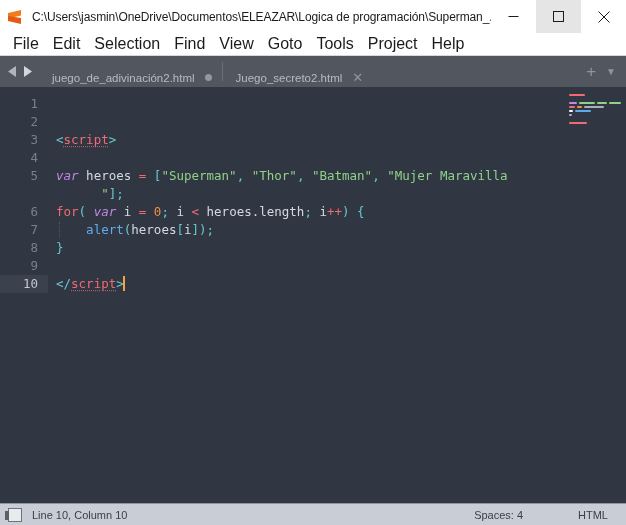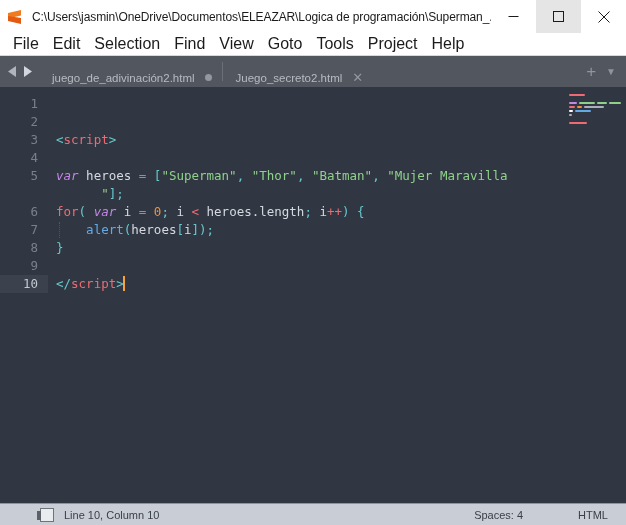--- a/index.html
+++ b/index.html
@@ -191,21 +191,21 @@
     font-size: 12.5px;
     line-height: 18px;
     color: #d4d9e0;
     white-space: pre;
     position: relative;
   }
   .ln { height:18px; line-height:18px; position: relative; }
 
   
   .t-punct  { color: #66c8cc; }
-  .t-tag    { color: #ef6b73; text-decoration-style: dotted; text-decoration-color:#b4565c; text-underline-offset:2px; }
+  .t-tag    { color: #ef6b73; text-decoration: underline; text-decoration-style: dotted; text-decoration-color:#b4565c; text-underline-offset:2px; }
   .t-kw     { color: #c586e8; font-style: italic; }
   .t-kw2    { color: #ef6b73; }
   .t-op     { color: #ef6b73; }
   .t-str    { color: #8fd18a; }
   .t-num    { color: #f0903c; }
   .t-fn     { color: #62a9e8; }
   .t-plain  { color: #d4d9e0; }
 
   .indent-guide {
     position: absolute;
@@ -243,21 +243,20 @@
   .statusbar {
     height: 22px;
     background: #c9ced6;
     display: flex;
     align-items: center;
     flex: 0 0 auto;
     font-size: 11px;
     color: #3a4049;
     border-top: 1px solid #8d939c;
     box-sizing: border-box;
-    padding-left: 32px;
   }
   .status-box {
     width: 12px; height: 12px;
     border: 1px solid #6d727b;
     background: #e9ecef;
     margin-left: 8px;
     margin-right: 10px;
     position: relative;
     flex: 0 0 auto;
   }

